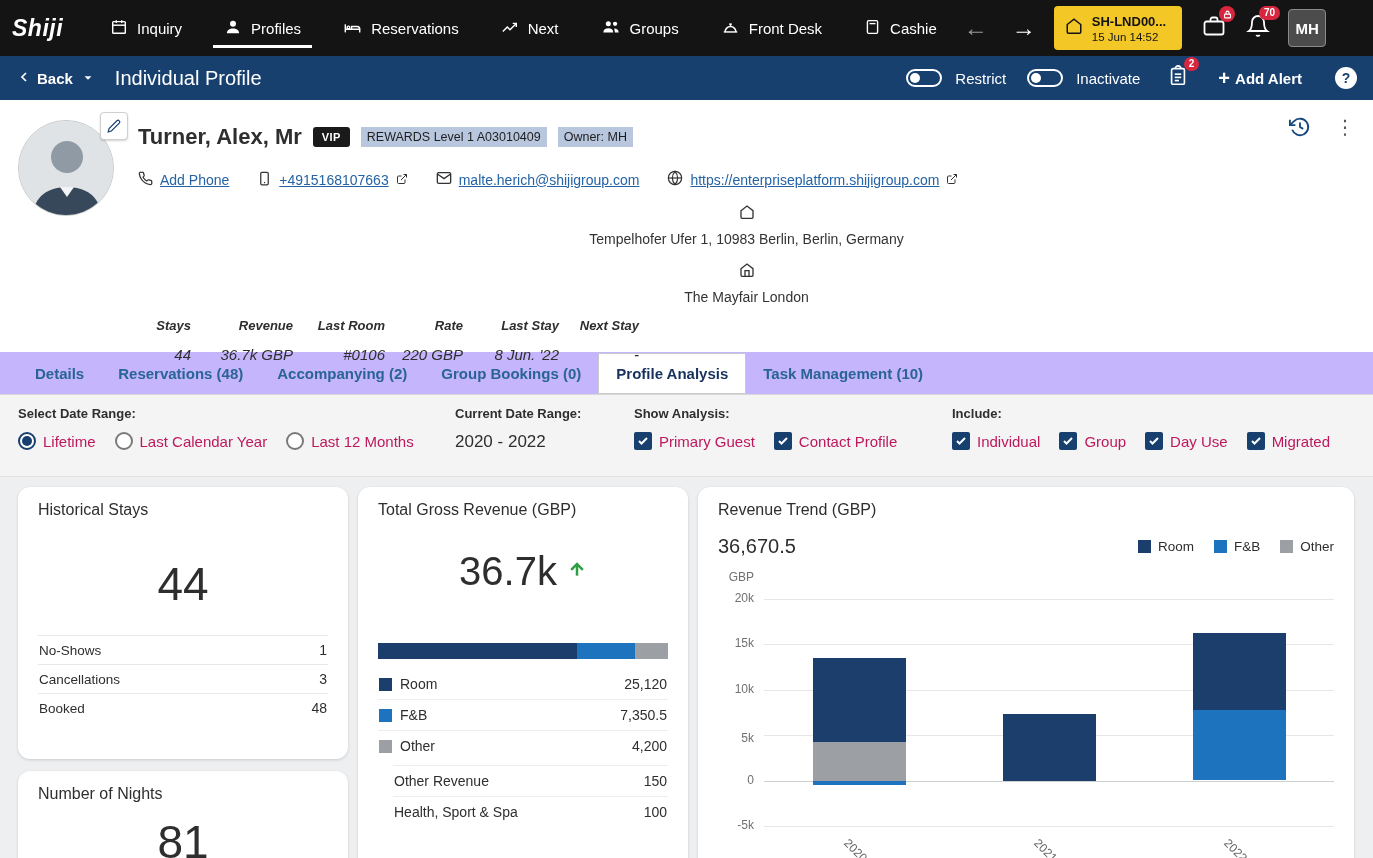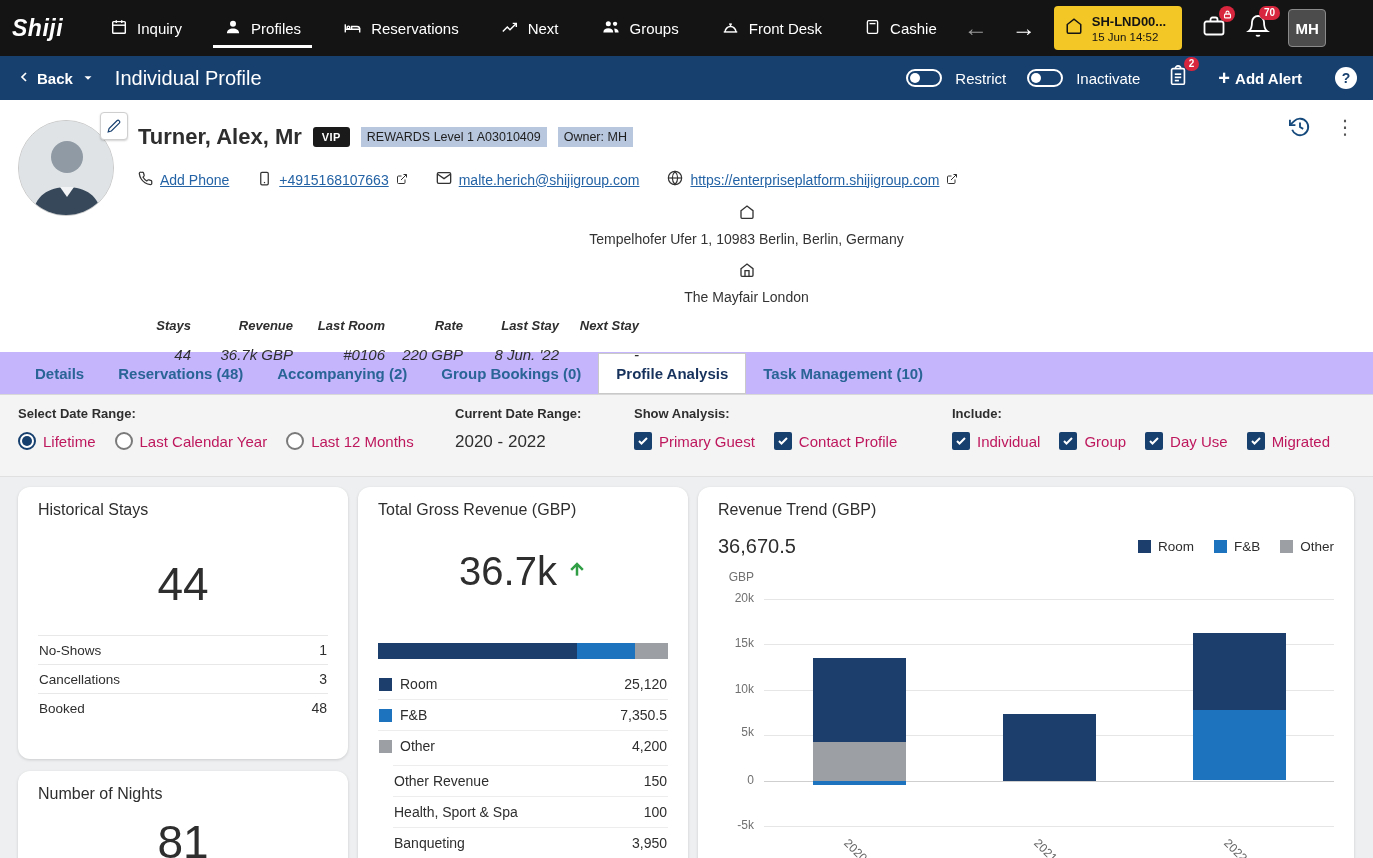--- a/index.html
+++ b/index.html
@@ -532,24 +532,20 @@
         </div>
         <div class="detail-rows">
           <div class="detail-row">
               <span>Other Revenue</span>
               <span>150</span>
             </div>
           <div class="detail-row">
               <span>Health, Sport &amp; Spa</span>
               <span>100</span>
             </div>
-          <div class="detail-row">
-              <span>Banqueting</span>
-              <span>3,950</span>
-            </div>
         </div>
       </div>
     </div>
 
     <div class="col-right">
       <div class="card card-trend">
         <div class="card-title">Revenue Trend (GBP)</div>
         <div class="trend-head">
           <div class="trend-total">36,670.5</div>
           <div class="trend-legend">
@@ -566,21 +562,21 @@
                 <span>Other</span>
               </span>
           </div>
         </div>
         <div class="chart">
           <div class="yaxis">
             <div class="ylabel">GBP</div>
           <div class="ytick" style="top: 6.55639px;">20k</div>
               <div class="ytick" style="top: 52.0451px;">15k</div>
               <div class="ytick" style="top: 97.5338px;">10k</div>
-              <div class="ytick" style="top: 141px;">5k</div>
+              <div class="ytick" style="top: 147px;">5k</div>
               <div class="ytick" style="top: 188.511px;">0</div>
               <div class="ytick" style="top: 234px;">-5k</div>
             </div>
           <div class="plot">
               <div class="gridline" style="top: 14.5564px;"></div>
               <div class="gridline" style="top: 60.0451px;"></div>
               <div class="gridline" style="top: 105.534px;"></div>
               <div class="gridline" style="top: 151.023px;"></div>
               <div class="gridline zero" style="top: 196.511px;"></div>
               <div class="gridline" style="top: 242px;"></div>

